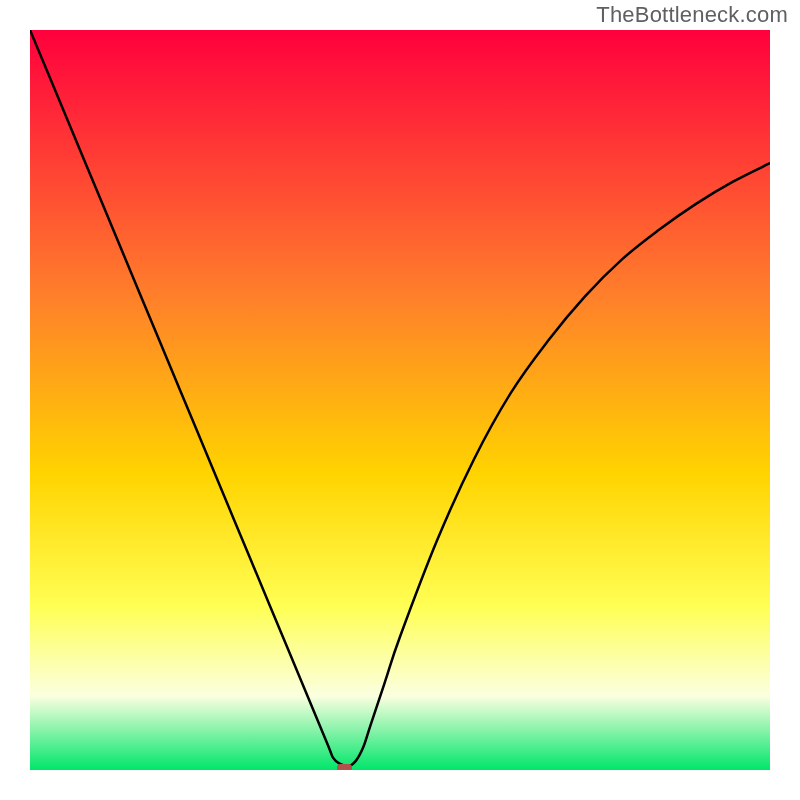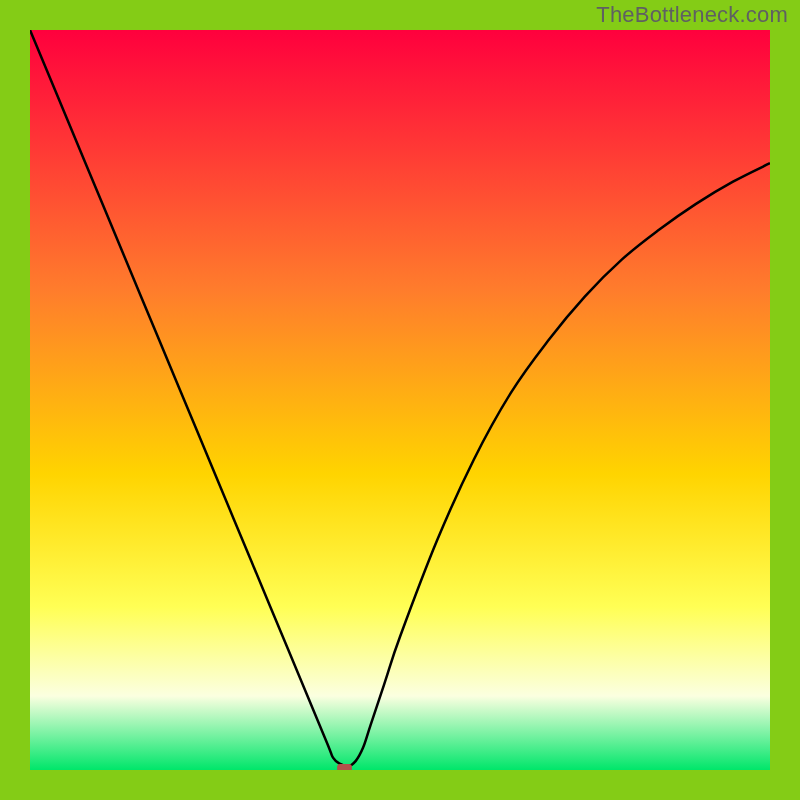--- a/index.html
+++ b/index.html
@@ -1,21 +1,21 @@
 <!DOCTYPE html>
 <html><head>
 <meta charset="utf-8">
 <style>
   * { margin: 0; padding: 0; box-sizing: border-box; }
   html, body { width: 800px; height: 800px; overflow: hidden; background: #000; }
   .frame {
     position: absolute;
     top: 0; left: 0;
     width: 800px; height: 800px;
-    background: #84cc16;
+    background: #ffffff;
   }
   .watermark {
     position: absolute;
     top: 2px;
     right: 12px;
     font-family: Arial, Helvetica, sans-serif;
     font-size: 22px;
     font-weight: 500;
     color: #5f6062;
     letter-spacing: 0.2px;

